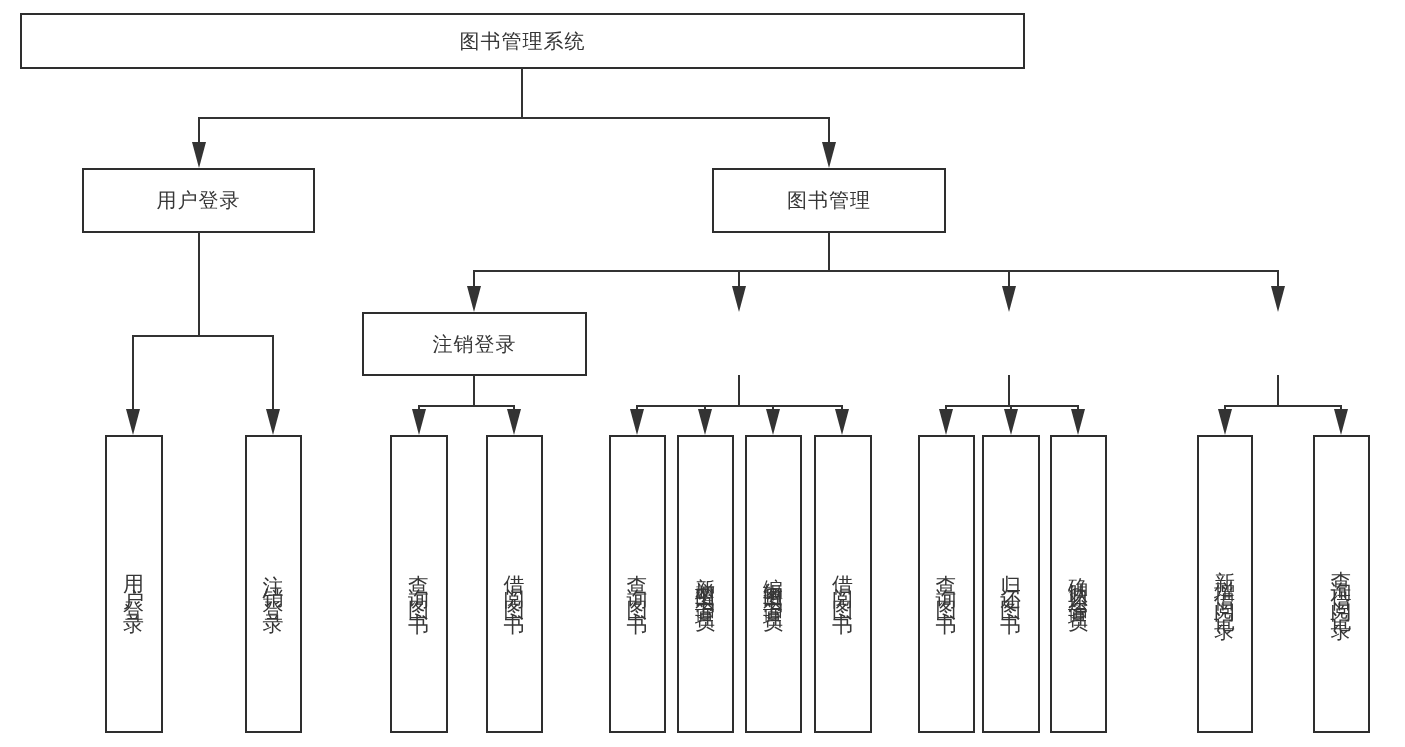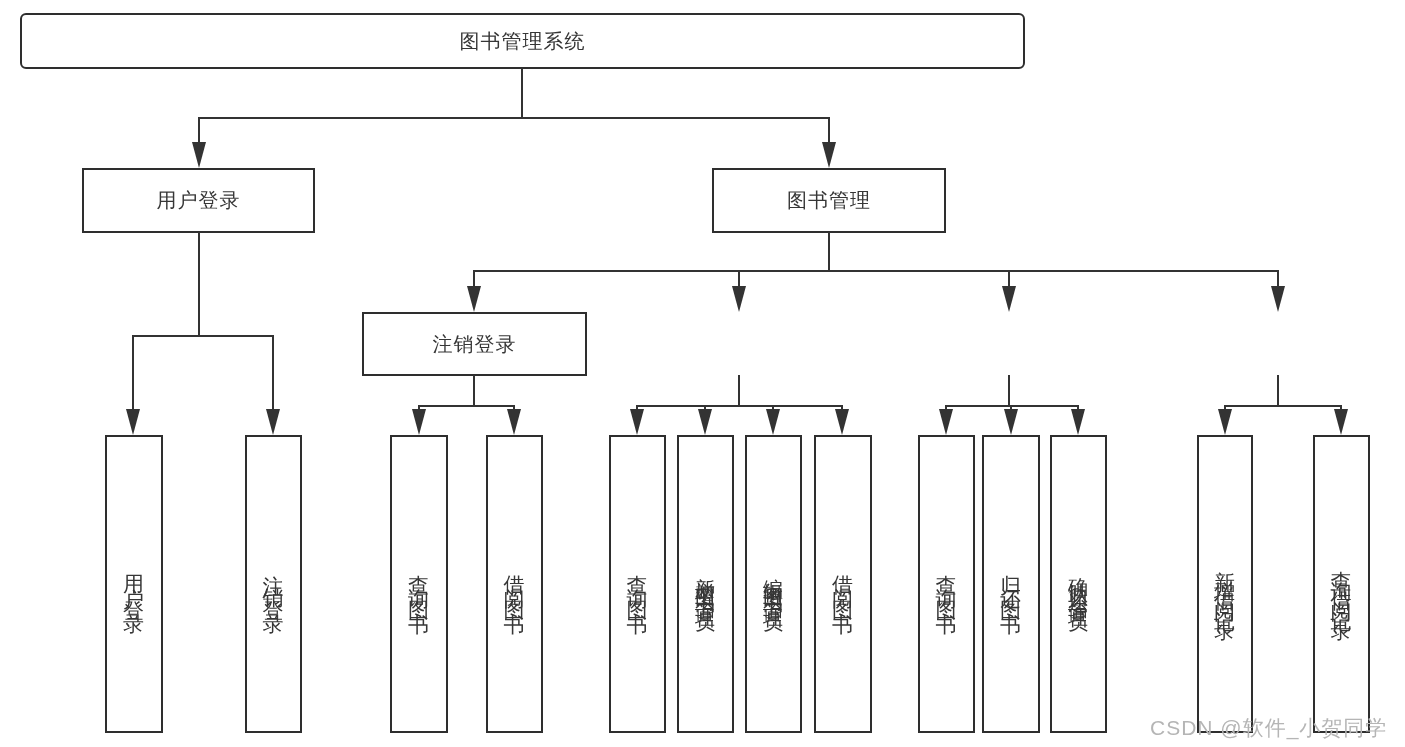--- a/index.html
+++ b/index.html
@@ -28,21 +28,21 @@
   #watermark{
     position:absolute;left:1150px;top:714px;font-size:21px;color:#b5b5b5;
     letter-spacing:1px;white-space:nowrap;z-index:5;
   }
 </style>
 </head>
 <body>
 
 <div id="canvas">
 
-  <div class="box" style="left:20px;top:13px;width:1005px;height:56px;border-radius:6px;">
+  <div class="box" style="left:20px;top:13px;width:1005px;height:56px;">
     <span class="lbl">图书管理系统</span>
   </div>
 
   <div class="v" style="left:521px;top:68px;height:49px;"></div>
   <div class="h" style="left:198px;top:117px;width:632px;"></div>
   <div class="v" style="left:198px;top:117px;height:25px;"></div>
   <div class="ah" style="left:192px;top:142px;"></div>
   <div class="v" style="left:828px;top:117px;height:25px;"></div>
   <div class="ah" style="left:822px;top:142px;"></div>
 
@@ -146,15 +146,14 @@
     <span class="lbl long">确认归还（管理员）</span>
   </div>
 
   <div class="box leaf" style="left:1197px;top:435px;width:56px;height:298px;">
     <span class="lbl med">新增借阅记录</span>
   </div>
   <div class="box leaf" style="left:1313px;top:435px;width:57px;height:298px;">
     <span class="lbl med">查询借阅记录</span>
   </div>
 
-  <div id="watermark">CSDN @软件_小贺同学</div>
 
 </div>
 
 </body></html>

